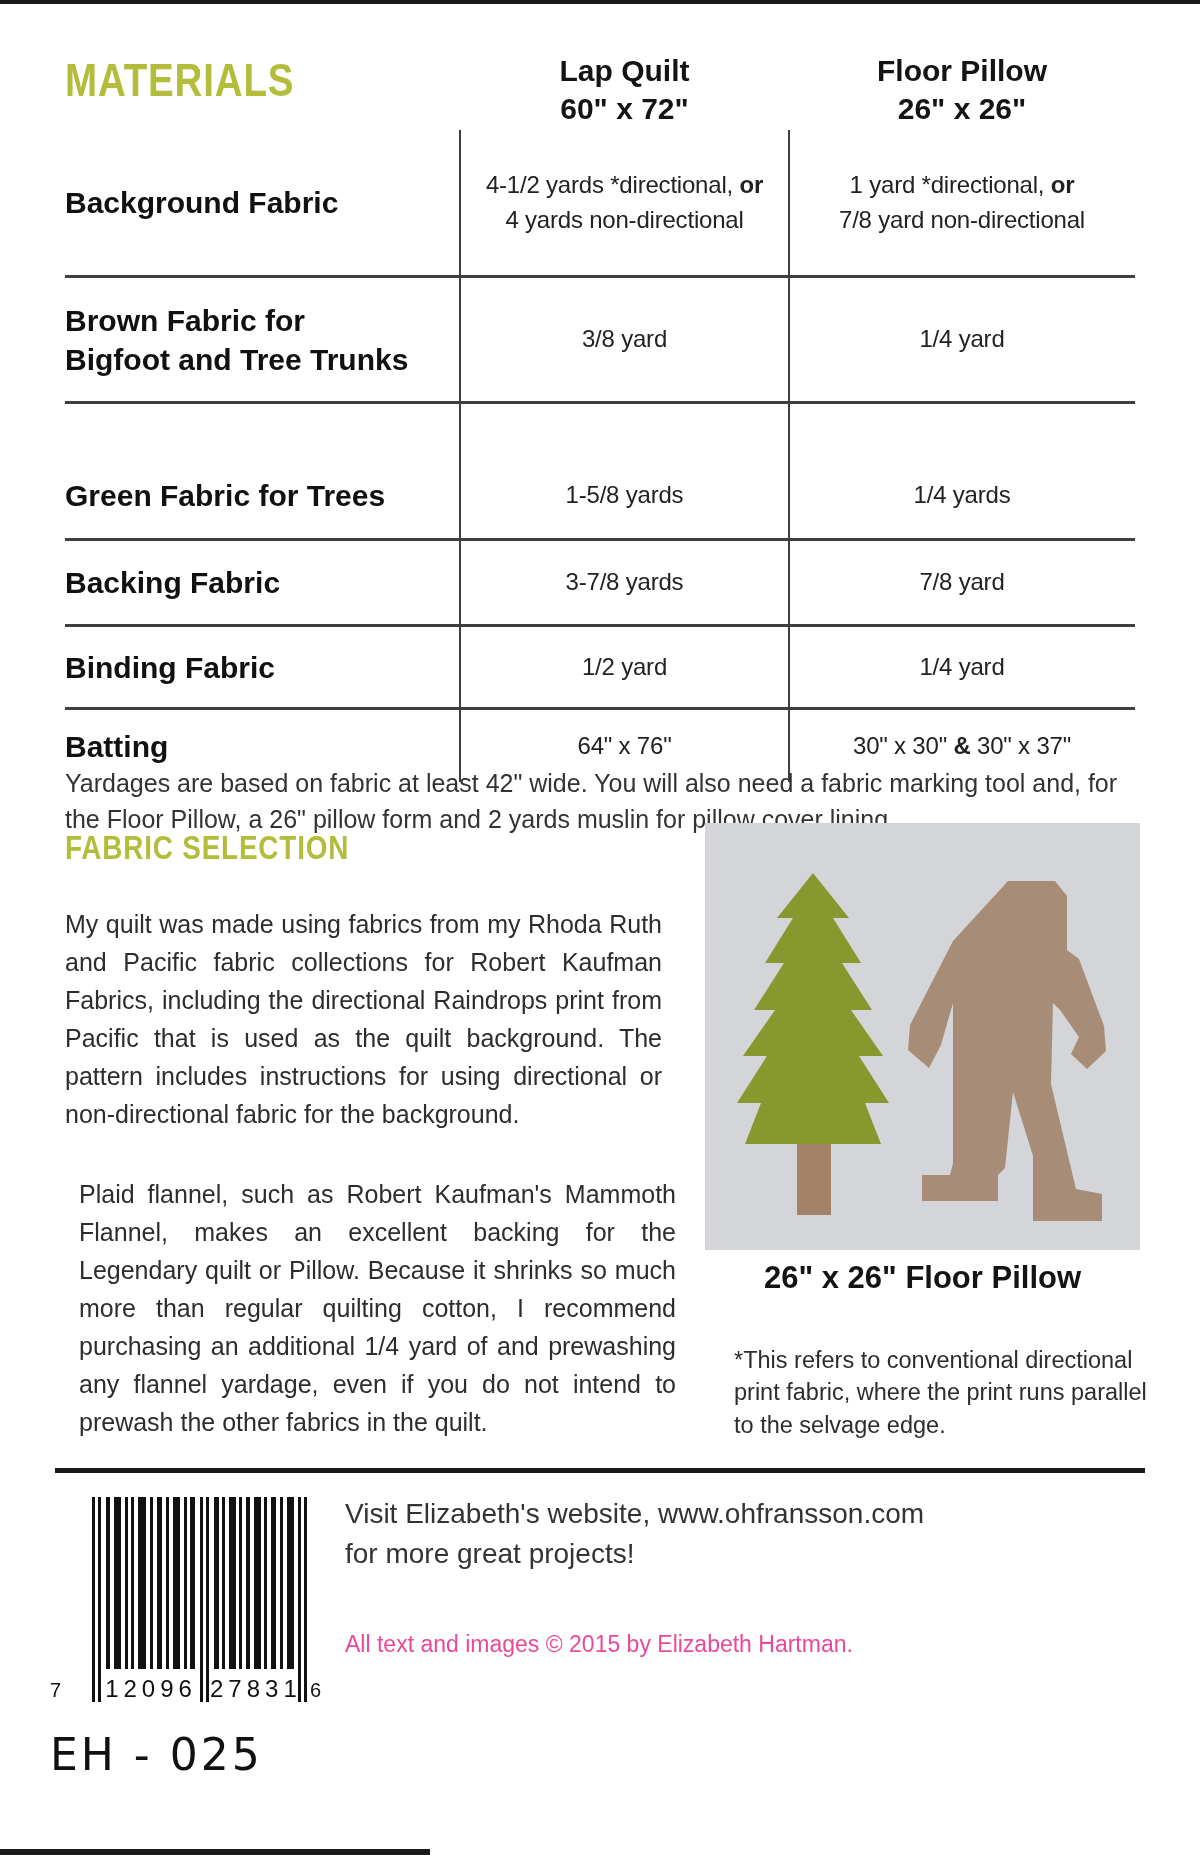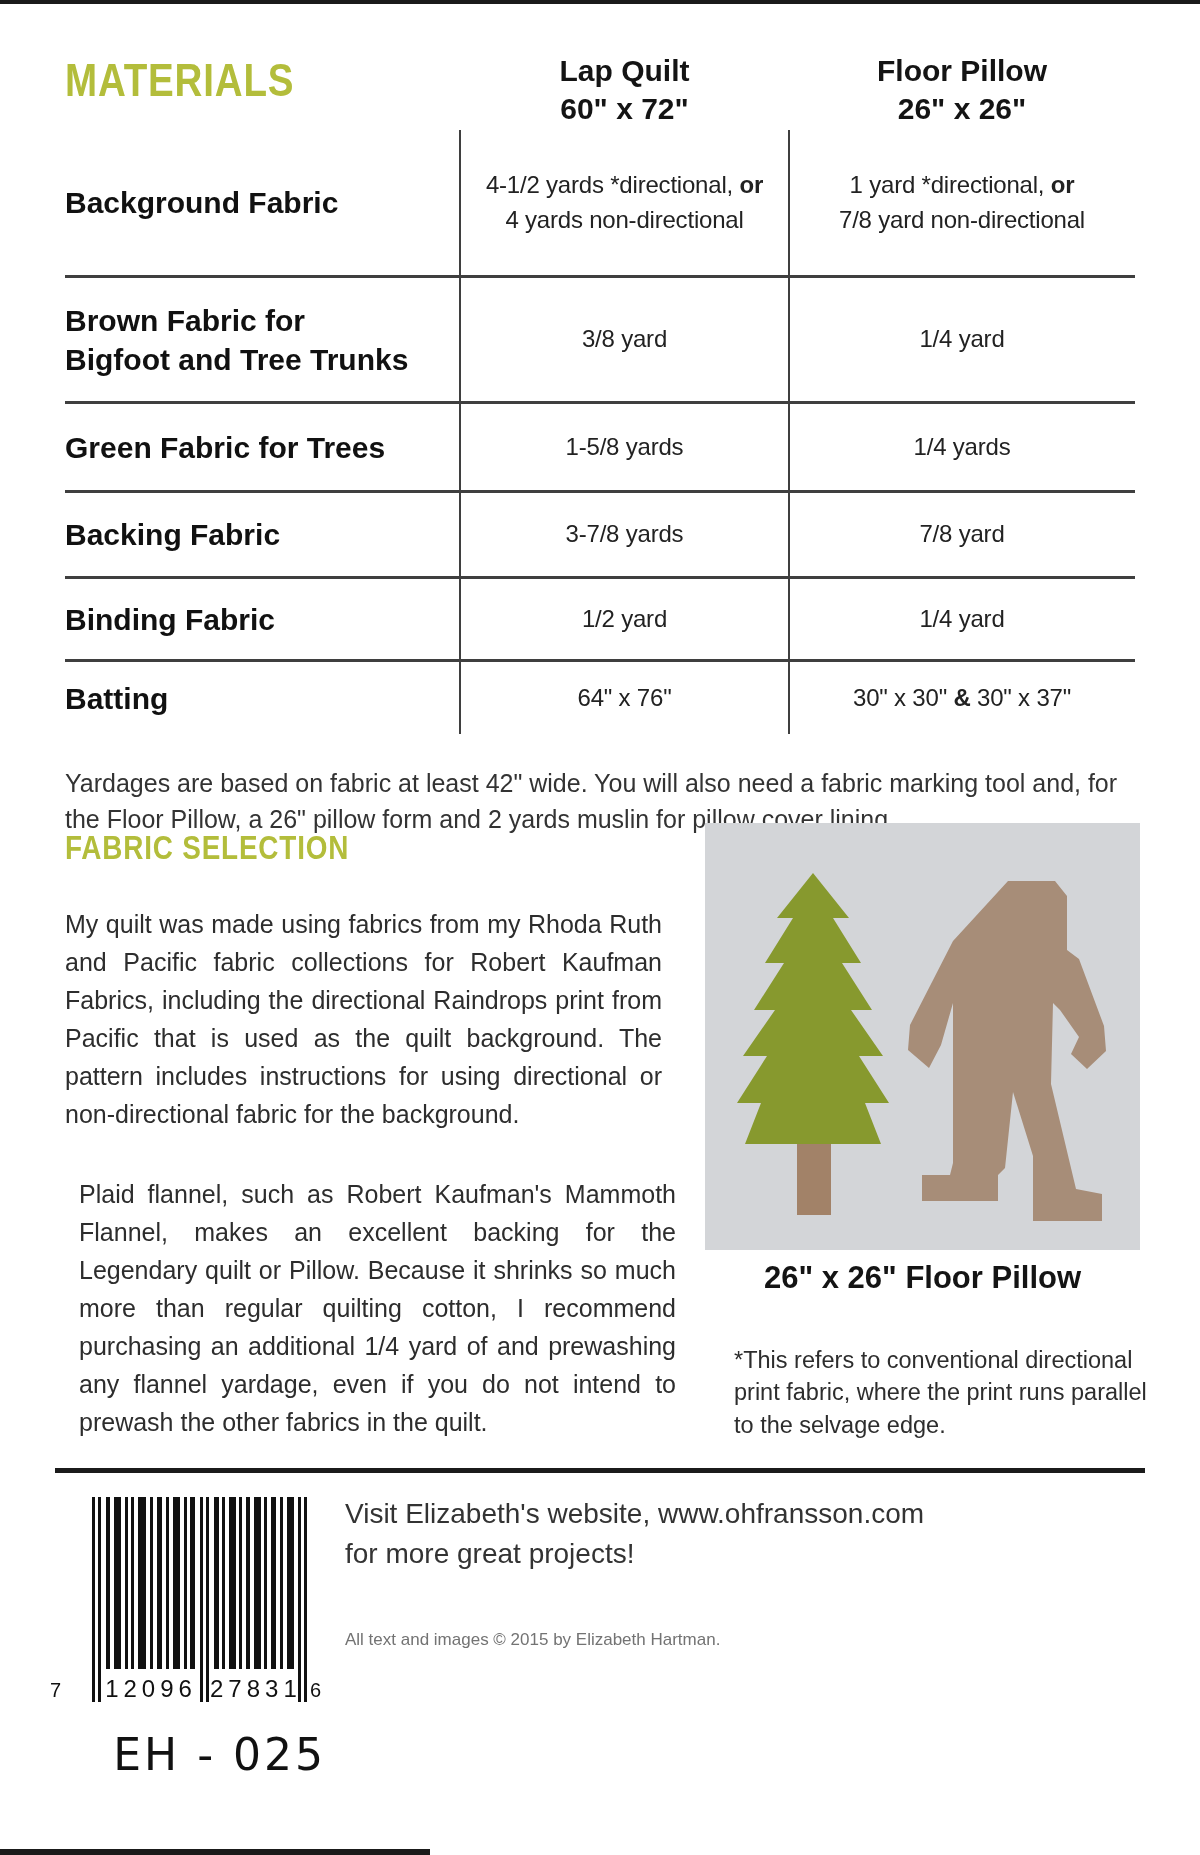--- a/index.html
+++ b/index.html
@@ -24,21 +24,21 @@
   .vline1{left:394px;}
   .vline2{left:723px;}
   .trow{display:grid;grid-template-columns:395px 329px 346px;align-items:center;
     border-bottom:3px solid #3f3f3f;}
   .trow.last{border-bottom:none;}
   .cell{padding:2px 6px;}
   .cell.lbl{font-weight:bold;font-size:30px;line-height:1.3;color:#111;padding-left:0;}
   .cell.val{text-align:center;font-size:24px;line-height:1.45;color:#222;letter-spacing:-.2px;}
   .r1{height:145px;}
   .r2{height:123px;}
-  .r3{height:86px;}
+  .r3{height:86px;margin-top:48px;}
   .r4{height:83px;}
   .r5{height:80px;}
   .r6{height:72px;}
 
   .note{position:absolute;left:65px;top:740px;width:1088px;
     font-size:25px;line-height:1.45;color:#333;}
 
   
   .fs-heading{position:absolute;left:65px;top:830px;font-size:34px;line-height:1;}
   .fs-para{position:absolute;left:65px;width:597px;font-size:25px;line-height:1.52;
@@ -56,25 +56,25 @@
   
   .footer-rule{position:absolute;left:55px;top:1468px;width:1090px;height:5px;background:#1b1b1b;}
   .barcode{position:absolute;left:50px;top:1497px;width:276px;height:300px;}
   .barcode svg{position:absolute;left:26px;top:0;}
   .bc-digit{position:absolute;top:182px;font-size:20px;color:#111;font-family:"Liberation Sans",sans-serif;}
   .bc-left{left:0;}
   .bc-right{left:260px;}
   .bc-group{position:absolute;top:178px;font-size:24px;color:#111;text-align:center;letter-spacing:5px;}
   .bc-g1{left:54px;width:94px;}
   .bc-g2{left:160px;width:86px;}
-  .product-code{position:absolute;left:0;top:232px;width:276px;text-align:right;
+  .product-code{position:absolute;left:0;top:232px;width:276px;text-align:left;
     font-size:44px;letter-spacing:3px;color:#111;font-family:"DejaVu Sans",sans-serif;font-weight:400;}
   .footer-text{position:absolute;left:345px;top:1494px;width:800px;}
   .site-line{font-size:28px;line-height:1.43;color:#333;}
-  .copyright{margin-top:52px;font-size:17px;line-height:1.6;color:#737373;}
+  .copyright{margin-top:52px;font-size:23px;line-height:1.6;color:#ec4899;}
   .copyright .just{text-align:justify;}
 </style>
 </head>
 <body>
 
 <div class="page">
 
   <div class="scan-edge edge-top"></div>
   <div class="scan-edge edge-bottom"></div>
 

